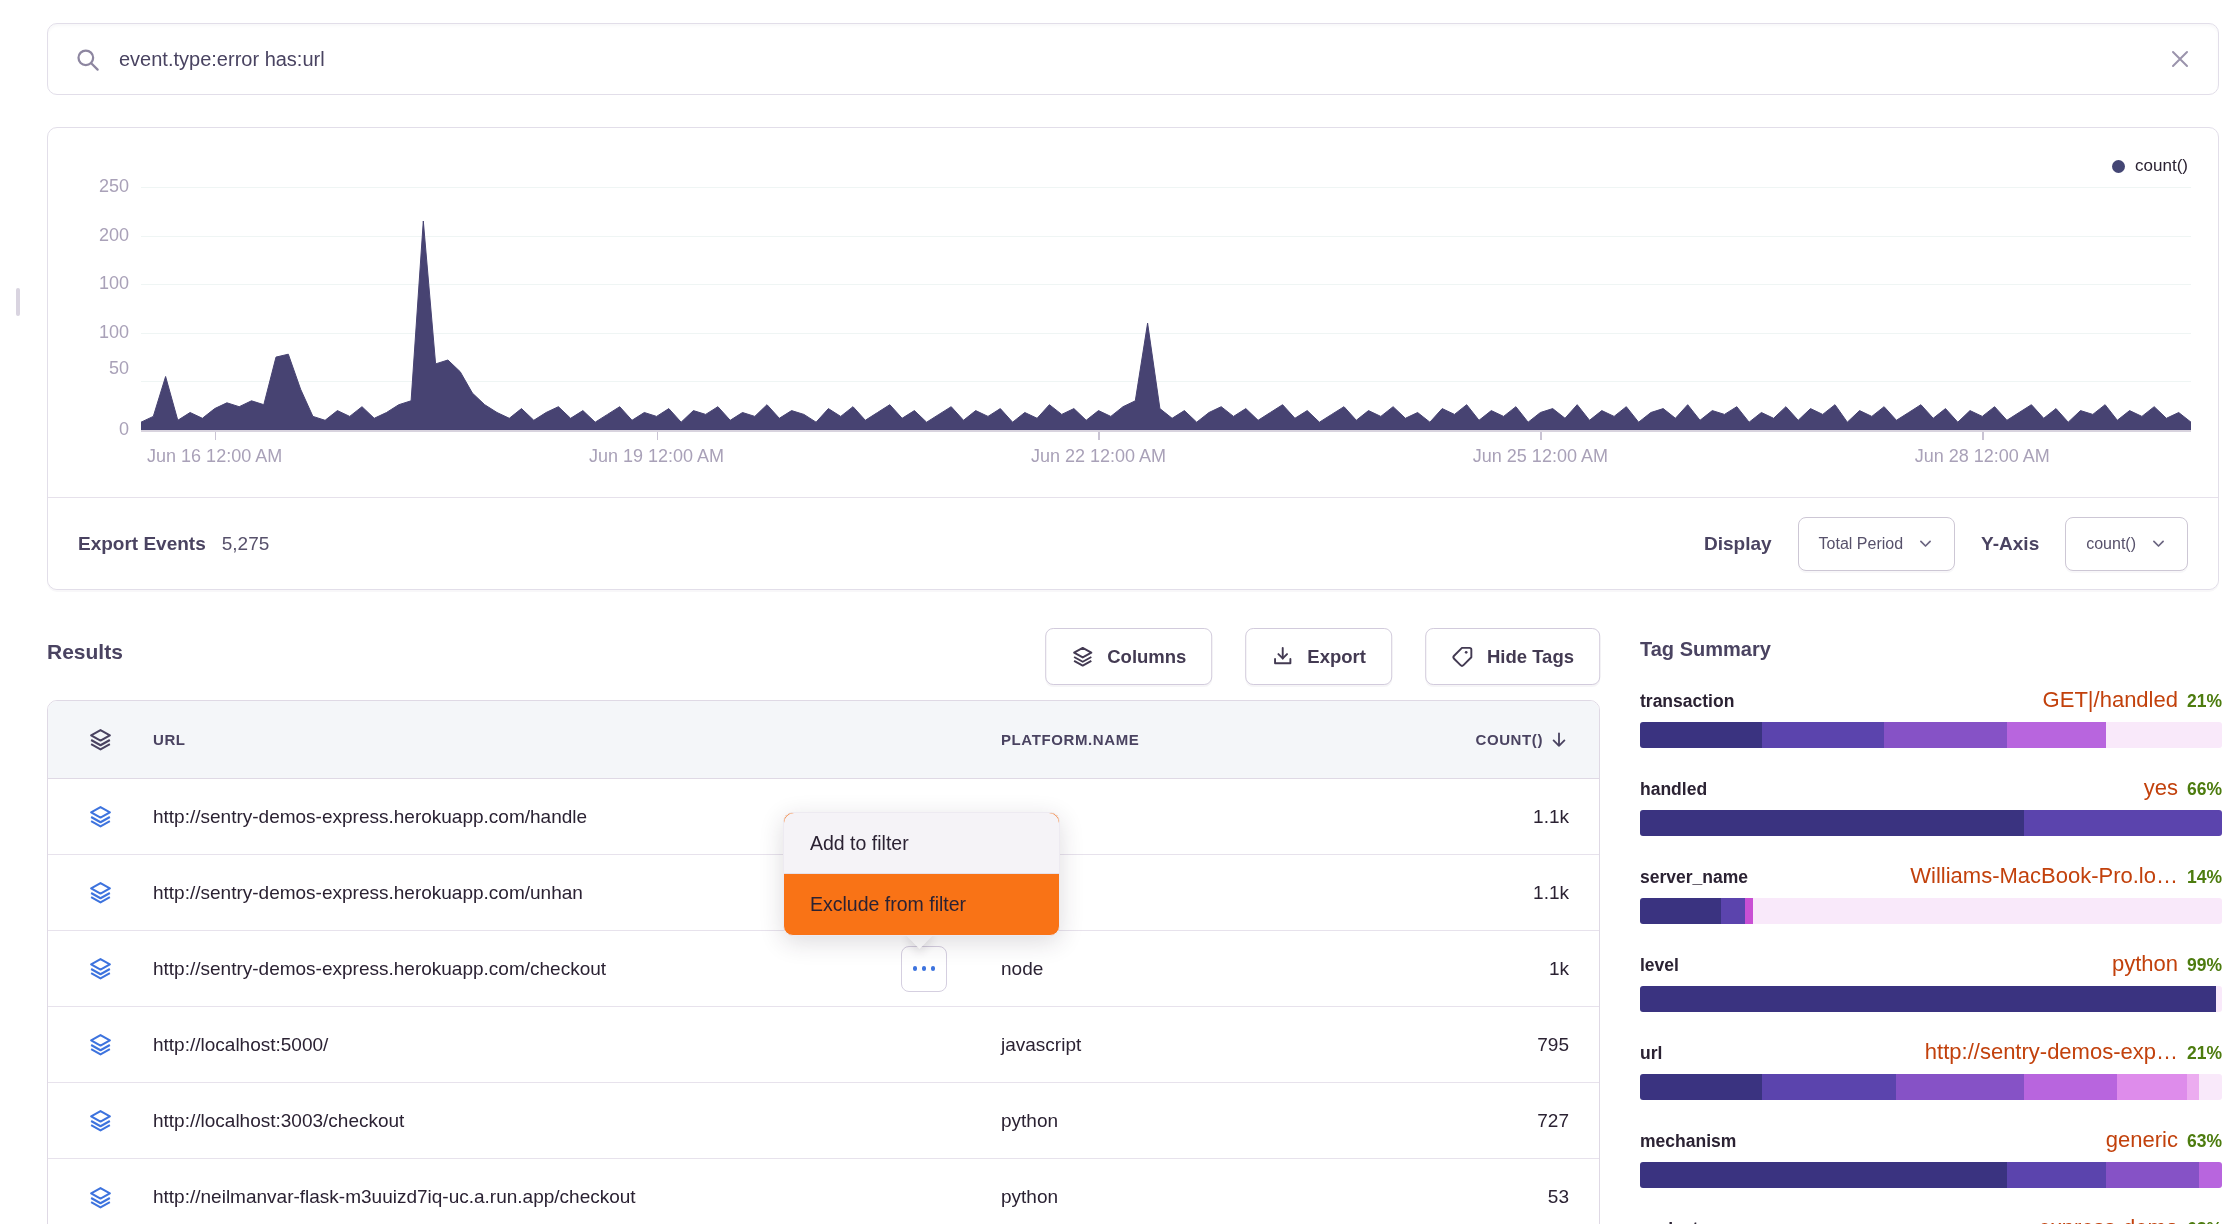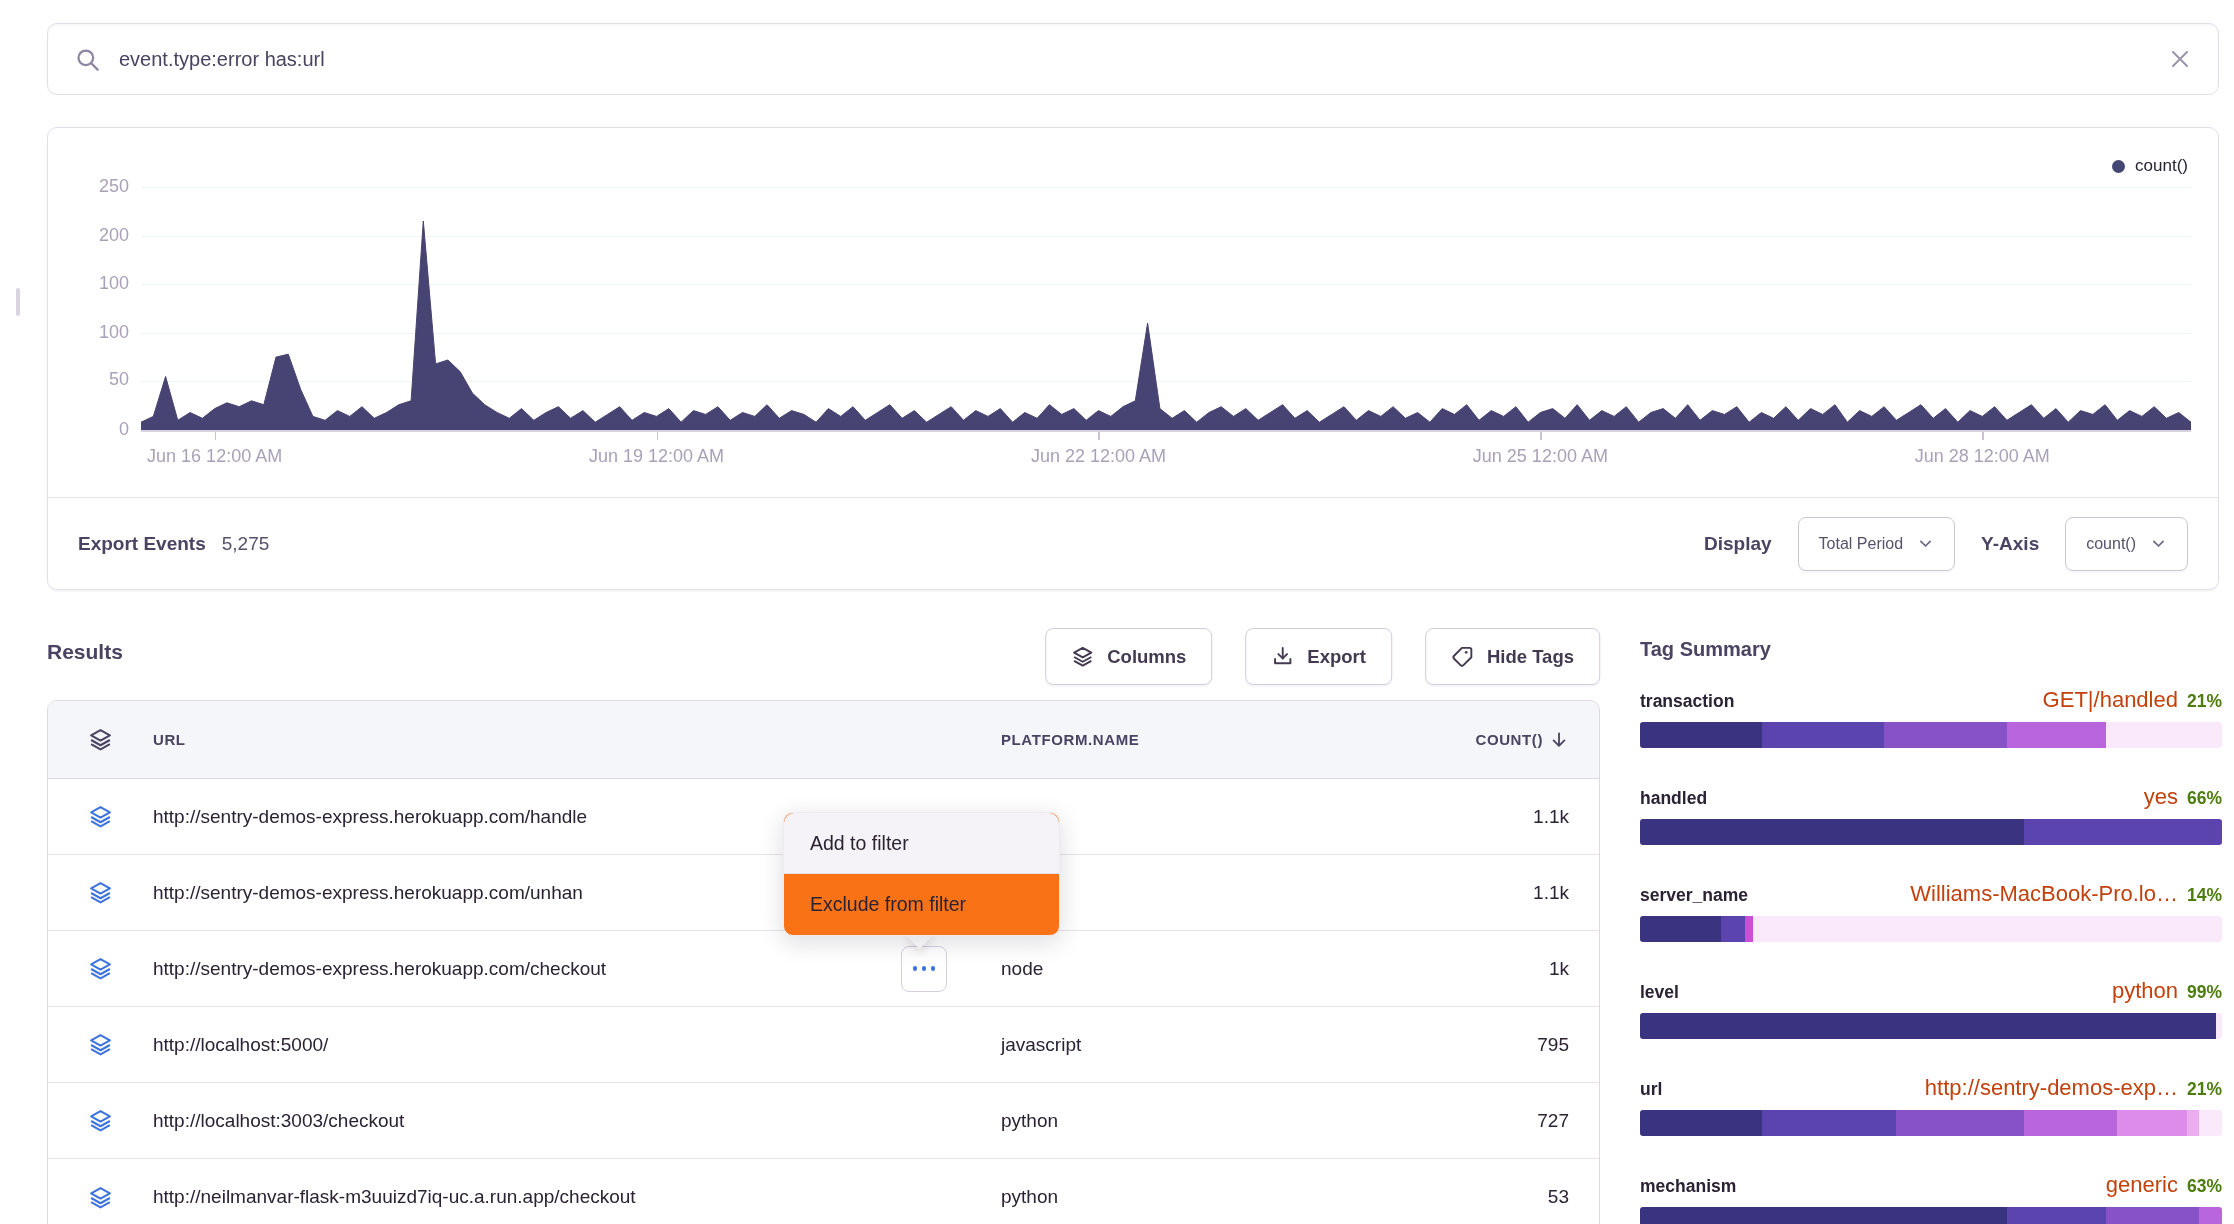--- a/index.html
+++ b/index.html
@@ -85,21 +85,21 @@
     box-shadow:0 6px 24px rgba(43,34,51,0.16); }
   .menu-item { height:61px; display:flex; align-items:center; padding:0 26px;
     font-size:19.5px; color:#2B2233; cursor:pointer; }
   .menu-item:first-child { background:#F5F3F7; border-radius:10px 10px 0 0; border-bottom:1px solid #E6E1EB; }
   .menu-caret { position:absolute; left:910px; top:926px; width:19px; height:19px; background:#fff;
     transform:rotate(45deg); z-index:9; box-shadow:3px 3px 8px rgba(43,34,51,0.12); }
 
   
   .tags { position:absolute; left:1640px; top:638px; width:582px; }
   .tags h2 { font-size:20px; font-weight:bold; color:#4A4361; margin-bottom:26px; }
-  .tag-row { margin-bottom:36px; }
+  .tag-row { margin-bottom:27px; }
   .tag-head { display:flex; align-items:baseline; }
   .tag-name { font-size:17.5px; font-weight:bold; color:#2B2233; }
   .tag-val { margin-left:auto; font-size:22px; color:#c2410c; white-space:nowrap; }
   .tag-pct { font-size:17.5px; font-weight:bold; color:#4d7c0f; margin-left:9px; }
   .tag-bar { margin-top:9px; height:26px; border-radius:3px; overflow:hidden; display:flex; }
   .tag-bar i { height:100%; }
 
   .side-handle { position:absolute; left:16px; top:288px; width:4px; height:28px;
     background:#D9D4E0; border-radius:2px; }
 </style>
@@ -127,21 +127,21 @@
 
   <div class="chart-panel">
     <div class="legend">
       <span class="dot"></span>
       <span>count()</span>
     </div>
     <div class="plot" id="plot">
         <div class="gridline axis" style="top: 243px;"></div>
         <div class="ylabel" style="top: 232px;">0</div>
         <div class="gridline" style="top: 194.4px;"></div>
-        <div class="ylabel" style="top: 182px; text-align: right;">50</div>
+        <div class="ylabel" style="top: 171px; text-align: right;">50</div>
         <div class="gridline" style="top: 145.8px;"></div>
         <div class="ylabel" style="top: 134.8px;">100</div>
         <div class="gridline" style="top: 97.2px;"></div>
         <div class="ylabel" style="top: 86.2px;">100</div>
         <div class="gridline" style="top: 48.6px;"></div>
         <div class="ylabel" style="top: 37.6px;">200</div>
         <div class="gridline" style="top: 0px;"></div>
         <div class="ylabel" style="top: -11px;">250</div>
         <svg class="area-svg" viewBox="0 0 2050 243" preserveAspectRatio="none">
           <path d="M0,243 L0.0,235.2 L12.3,229.4 L24.6,189.5 L36.8,233.3 L49.1,225.5 L61.4,231.3 L73.7,221.6 L85.9,215.8 L98.2,219.7 L110.5,213.8 L122.8,217.7 L135.0,170.1 L147.3,167.2 L159.6,202.2 L171.9,229.4 L184.1,233.3 L196.4,223.6 L208.7,229.4 L221.0,219.7 L233.2,231.3 L245.5,225.5 L257.8,217.7 L270.1,213.8 L282.3,34.0 L294.6,176.9 L306.9,173.0 L319.2,184.7 L331.4,206.1 L343.7,217.7 L356.0,225.5 L368.3,231.3 L380.5,221.6 L392.8,233.3 L405.1,225.5 L417.4,219.7 L429.6,231.3 L441.9,223.6 L454.2,235.2 L466.5,227.4 L478.7,219.7 L491.0,233.3 L503.3,225.5 L515.6,229.4 L527.8,221.6 L540.1,235.2 L552.4,223.6 L564.7,227.4 L576.9,219.7 L589.2,233.3 L601.5,225.5 L613.8,229.4 L626.0,217.7 L638.3,231.3 L650.6,223.6 L662.9,227.4 L675.1,235.2 L687.4,221.6 L699.7,229.4 L712.0,219.7 L724.3,233.3 L736.5,225.5 L748.8,217.7 L761.1,231.3 L773.4,223.6 L785.6,235.2 L797.9,227.4 L810.2,219.7 L822.5,233.3 L834.7,223.6 L847.0,229.4 L859.3,221.6 L871.6,235.2 L883.8,225.5 L896.1,231.3 L908.4,217.7 L920.7,227.4 L932.9,221.6 L945.2,233.3 L957.5,223.6 L969.8,229.4 L982.0,219.7 L994.3,213.8 L1006.6,136.1 L1018.9,221.6 L1031.1,231.3 L1043.4,223.6 L1055.7,235.2 L1068.0,225.5 L1080.2,219.7 L1092.5,229.4 L1104.8,221.6 L1117.1,233.3 L1129.3,225.5 L1141.6,217.7 L1153.9,231.3 L1166.2,223.6 L1178.4,235.2 L1190.7,227.4 L1203.0,219.7 L1215.3,233.3 L1227.5,223.6 L1239.8,229.4 L1252.1,219.7 L1264.4,231.3 L1276.6,225.5 L1288.9,235.2 L1301.2,221.6 L1313.5,227.4 L1325.7,217.7 L1338.0,233.3 L1350.3,223.6 L1362.6,229.4 L1374.9,219.7 L1387.1,235.2 L1399.4,225.5 L1411.7,221.6 L1424.0,231.3 L1436.2,217.7 L1448.5,233.3 L1460.8,223.6 L1473.1,229.4 L1485.3,219.7 L1497.6,235.2 L1509.9,225.5 L1522.2,221.6 L1534.4,231.3 L1546.7,217.7 L1559.0,233.3 L1571.3,223.6 L1583.5,227.4 L1595.8,219.7 L1608.1,235.2 L1620.4,225.5 L1632.6,231.3 L1644.9,219.7 L1657.2,233.3 L1669.5,221.6 L1681.7,227.4 L1694.0,217.7 L1706.3,235.2 L1718.6,223.6 L1730.8,229.4 L1743.1,219.7 L1755.4,233.3 L1767.7,225.5 L1779.9,217.7 L1792.2,231.3 L1804.5,221.6 L1816.8,235.2 L1829.0,223.6 L1841.3,229.4 L1853.6,219.7 L1865.9,233.3 L1878.1,225.5 L1890.4,217.7 L1902.7,231.3 L1915.0,221.6 L1927.2,235.2 L1939.5,223.6 L1951.8,227.4 L1964.1,217.7 L1976.3,233.3 L1988.6,223.6 L2000.9,229.4 L2013.2,219.7 L2025.4,231.3 L2037.7,225.5 L2050.0,235.2 L2050,243 Z" fill="#474372" stroke="#474372" stroke-width="1"></path>

